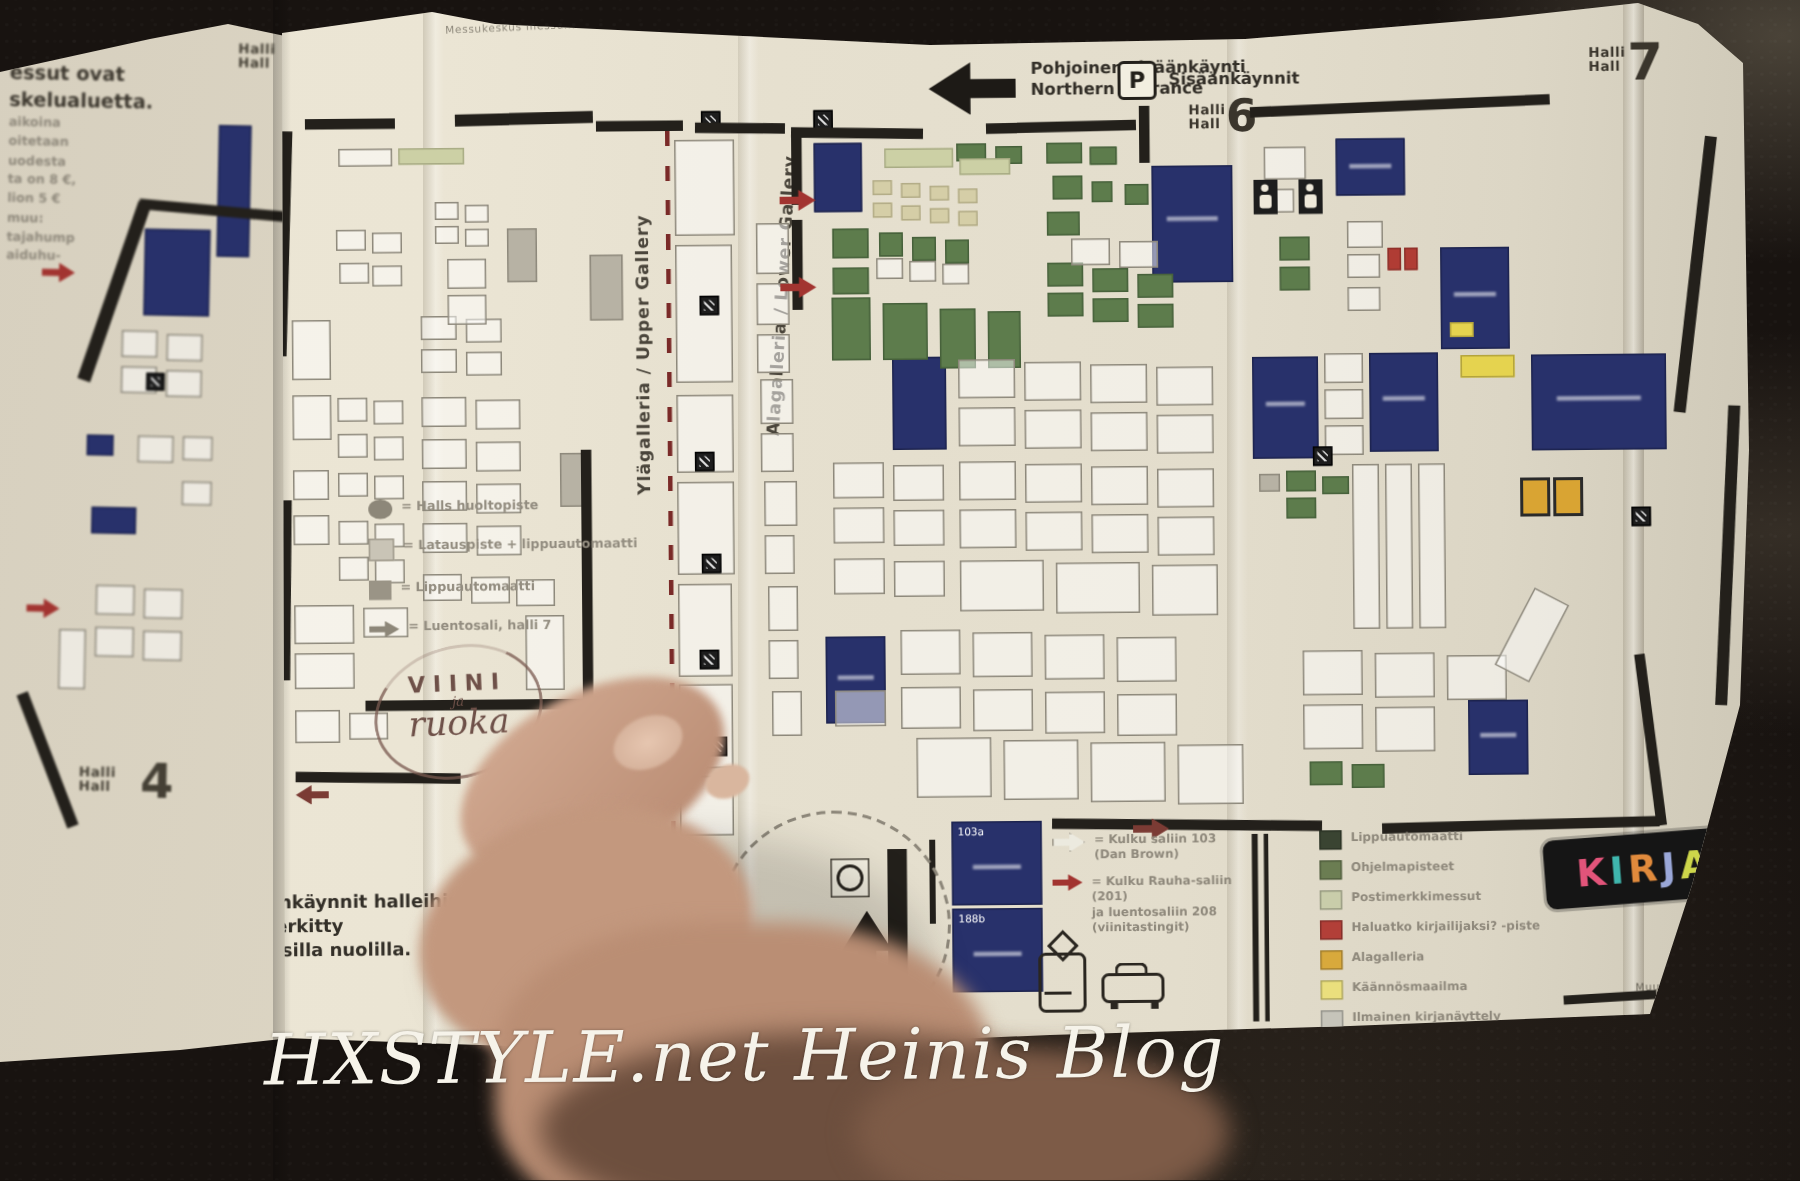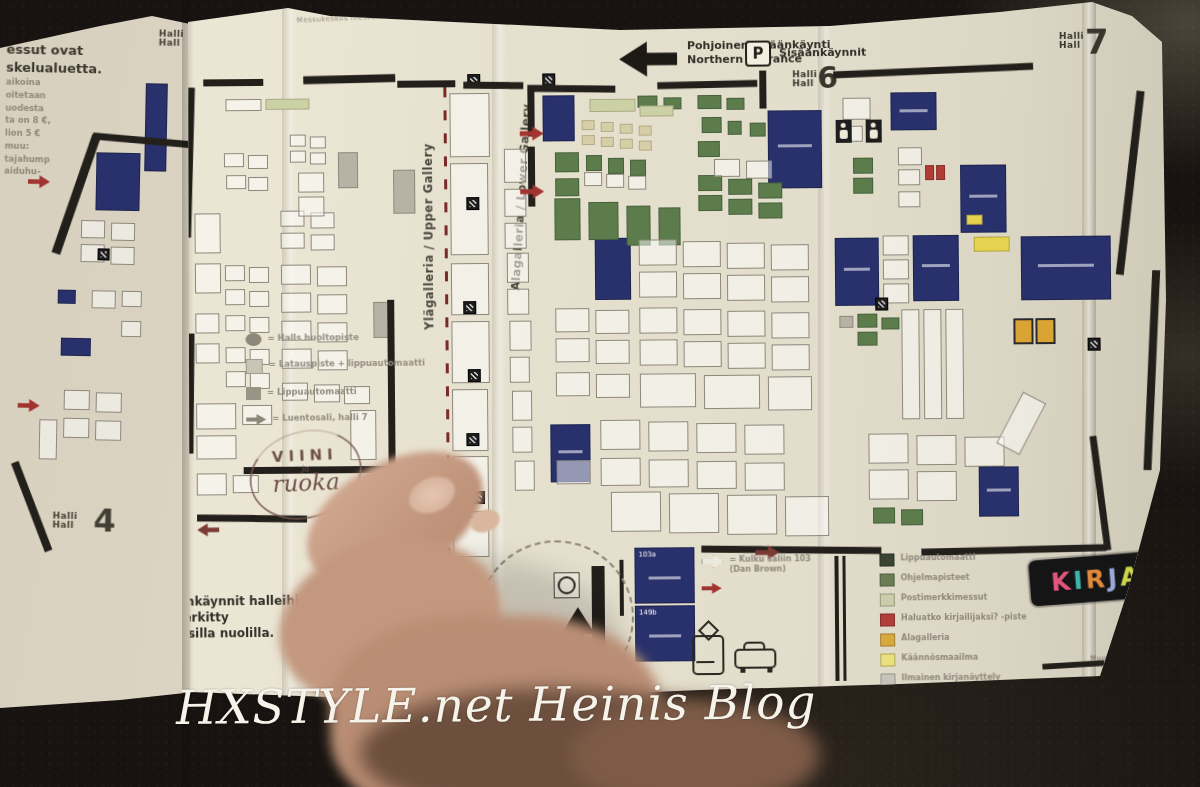--- a/index.html
+++ b/index.html
@@ -477,39 +477,44 @@
 
       <div class="abs dkt" style="left:498px;top:652px;font-size:11px;">sisäänkäynti</div>
       <div class="dashcircle"></div>
       <div id="clockbox"></div>
 
       <div class="room" style="left:633px;top:548px;width:58px;height:54px;">
         <div class="rid">103a</div>
         <div class="smudge"></div>
       </div>
       <div class="room" style="left:633px;top:606px;width:58px;height:54px;">
-        <div class="rid">149b</div>
+        <div class="rid">188b</div>
         <div class="smudge"></div>
       </div>
 
       <div class="wcbox" style="left:838px;top:122px;"></div>
       <div class="wcbox" style="left:868px;top:122px;"></div>
       <div id="tram"></div>
       <div id="taxi"></div>
 
       <div class="abs" style="left:700px;top:556px;width:135px;" id="legend-routes">
           <div class="lgrow">
             <span class="sw ic-outline"></span>
             <span class="lgtxt">
               <div>= Kulku saliin 103</div>
               <div>(Dan Brown)</div>
             </span>
           </div>
           <div class="lgrow">
             <span class="sw ic-red"></span>
+            <span class="lgtxt">
+              <div>= Kulku Rauha-saliin (201)</div>
+              <div>ja luentosaliin 208</div>
+              <div>(viinitastingit)</div>
+            </span>
           </div>
         </div>
 
       <div class="abs" style="left:878px;top:556px;width:150px;" id="legend-areas">
           <div class="lgrow">
             <span class="sw sw-area" style="background: rgb(58, 68, 50);"></span>
             <span class="lgtxt">Lippuautomaatti</span>
           </div>
           <div class="lgrow">
             <span class="sw sw-area" style="background: rgb(107, 125, 82);"></span>

